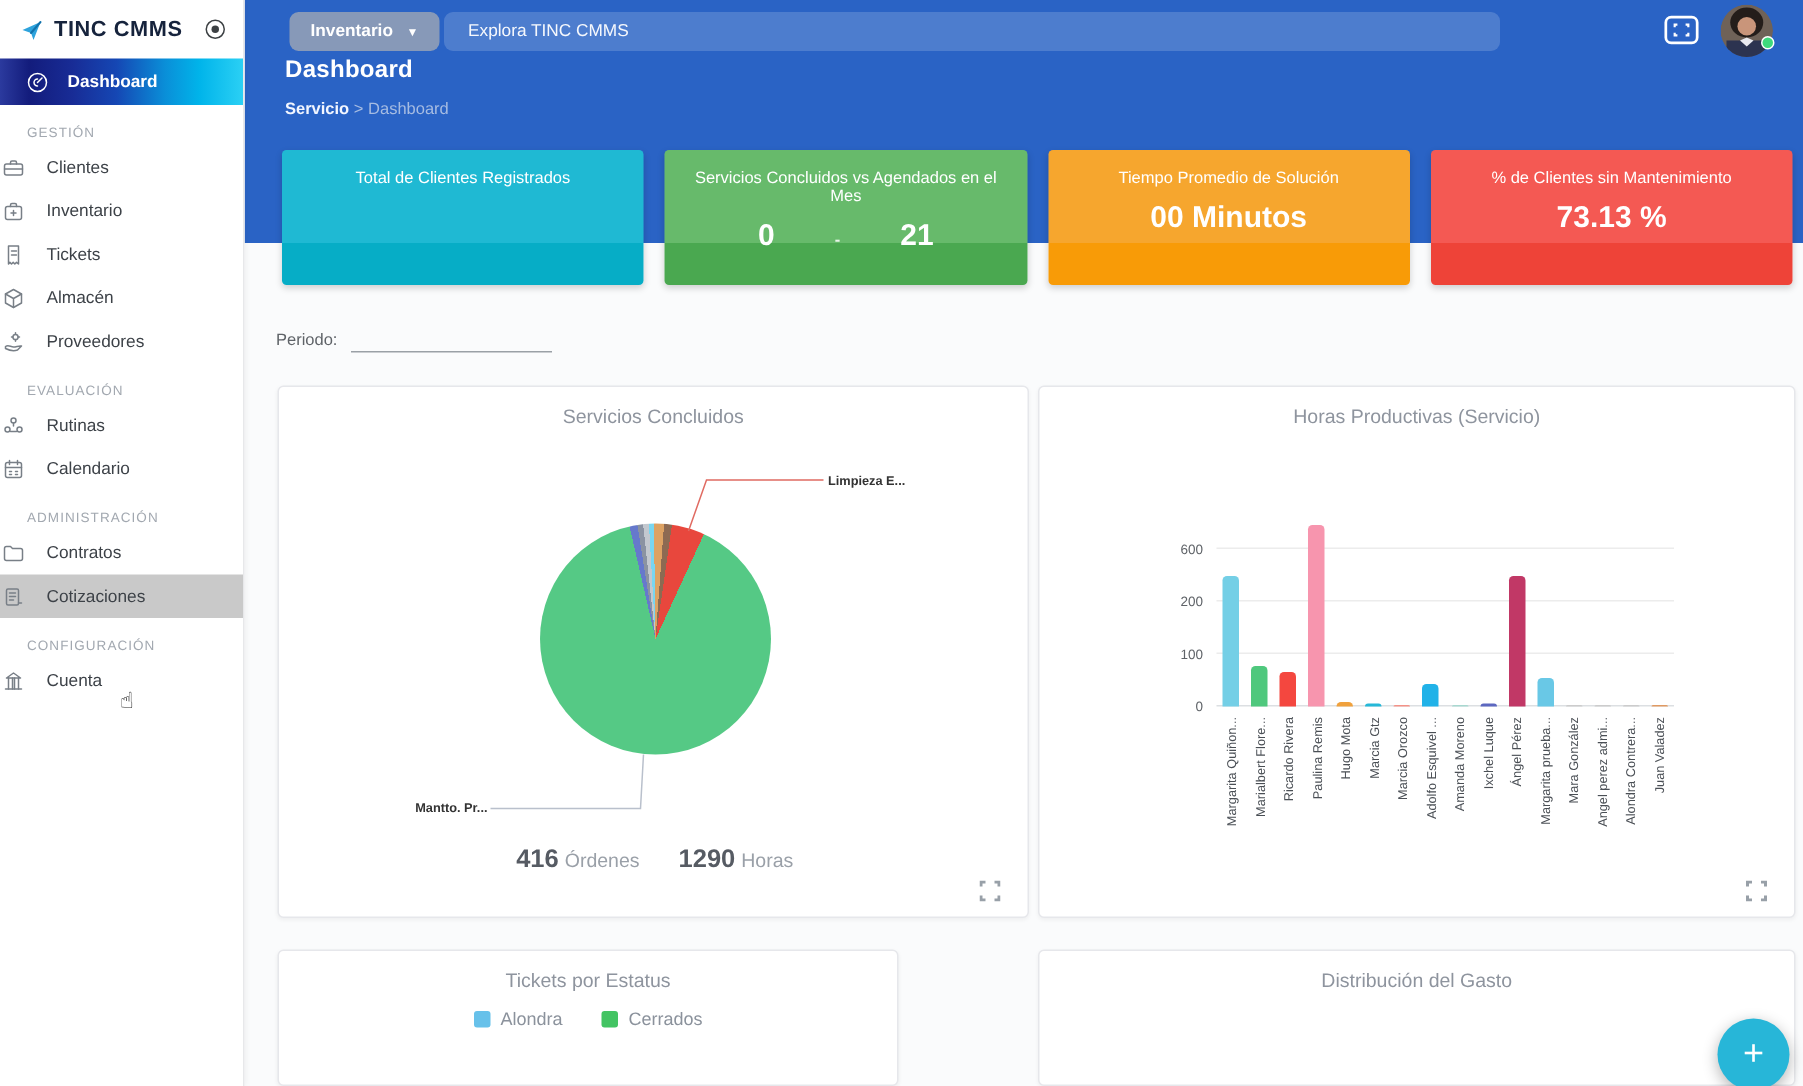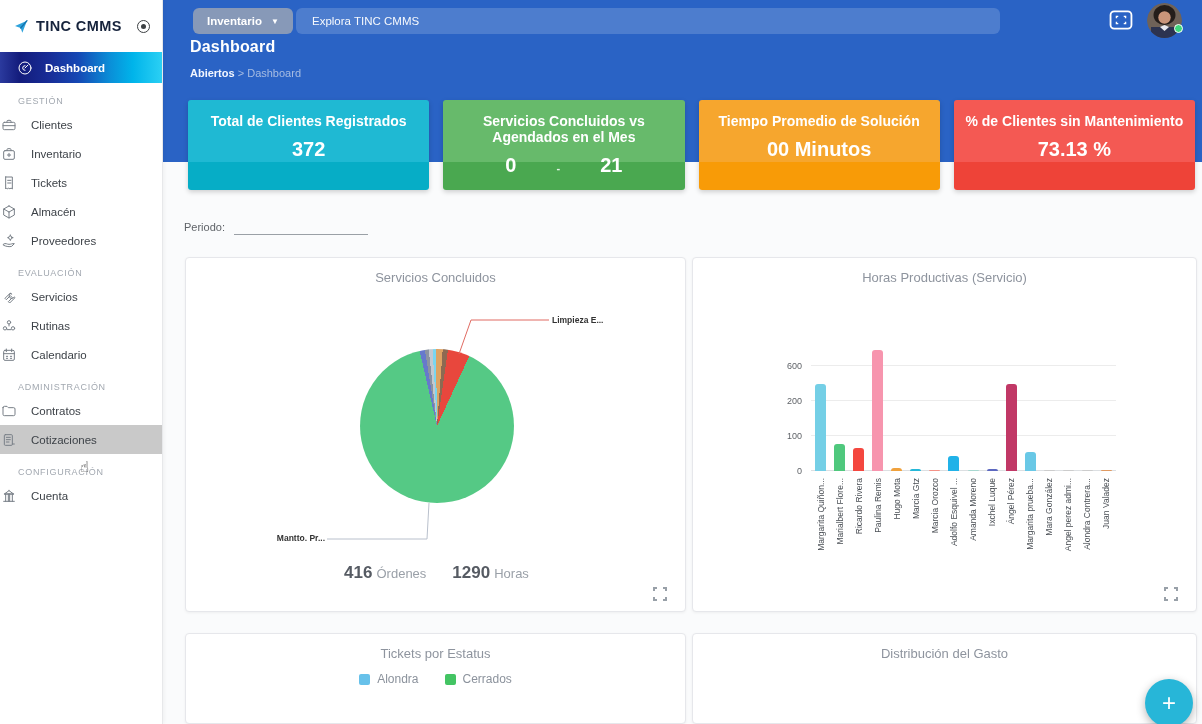--- a/index.html
+++ b/index.html
@@ -2,21 +2,21 @@
 <html><head>
 <meta charset="utf-8">
 <style>
   * { margin:0; padding:0; box-sizing:border-box; }
   html,body { width:1202px; height:724px; overflow:hidden;
     font-family:"Liberation Sans","DejaVu Sans",sans-serif; background:#fafbfc; }
 
   
   .sidebar { position:absolute; left:0; top:0; width:163px; height:724px; background:#ffffff;
     border-right:1px solid #e7e8ea; box-shadow:1px 0 4px rgba(0,0,0,.05); z-index:5; }
-  .logo-row { height:52px; display:flex; align-items:center; padding:16px 12px; gap:7px; }
+  .logo-row { height:39px; display:flex; align-items:center; padding:16px 12px; gap:7px; }
   .brand { font-size:14.5px; font-weight:bold; color:#16233c; letter-spacing:.4px; }
   .radio-toggle { margin-left:auto; width:13px; height:13px; border:1.5px solid #3c4043; border-radius:50%;
     display:flex; align-items:center; justify-content:center; }
   .radio-toggle::after { content:""; width:5px; height:5px; border-radius:50%; background:#3c4043; }
   .nav-active { height:31px; display:flex; align-items:center; gap:12px; padding-left:16px;
     background:linear-gradient(90deg,#2b3a9e 0%,#131c7c 12%,#182c96 30%,#1547b4 48%,#0a8fd8 68%,#00b4ea 82%,#2bd0f4 100%); }
   .nav-active span.lbl { color:#fff; font-size:11.5px; font-weight:bold; }
   .sec-label { margin:13px 0 4px 0; padding-left:18px; font-size:9px; font-weight:normal;
     color:#a2a8b0; letter-spacing:.7px; }
   .nav-item { height:29px; display:flex; align-items:center; gap:14px; padding-left:0; cursor:pointer; }
@@ -42,37 +42,37 @@
   .crumbs .root { color:#f2f6ff; font-weight:bold; }
   .fs-btn { position:absolute; left:946px; top:10px; width:24px; height:20px; cursor:pointer; }
   .avatar { position:absolute; left:984px; top:3px; width:35px; height:35px; border-radius:50%; overflow:hidden; cursor:pointer; }
   .status-dot { position:absolute; left:1011px; top:24px; width:9px; height:9px; border-radius:50%;
     border:1.5px solid #fff; z-index:6; }
 
   
   .stat-row { position:absolute; left:25px; top:100px; width:1007px; height:90px; display:flex; gap:14px; }
   .stat-card { flex:1 1 0; border-radius:3px; color:#fff; text-align:center; padding-top:13px;
     box-shadow:0 2px 5px rgba(0,0,0,.18); }
-  .stat-card .t { font-size:14px; font-weight:bold; padding:0 10px; }
+  .stat-card .t { font-size:11px; font-weight:normal; padding:0 10px; }
   .stat-card .v { margin-top:9px; font-size:20px; font-weight:bold; display:flex; justify-content:center; gap:40px; align-items:baseline; }
   .stat-card .sep { font-size:11px; opacity:.85; }
 
   
   .period { position:absolute; left:21px; top:219px; display:flex; align-items:flex-end; gap:9px; }
   .period label { font-size:11px; color:#5f6368; padding-bottom:2px; }
   .period input { width:134px; border:none; border-bottom:1px solid #9aa0a6; background:transparent;
     font-size:11px; height:16px; outline:none; }
 
   
   .card { position:absolute; background:#fff; border:1px solid #e6e7eb; border-radius:4px;
     box-shadow:0 1px 3px rgba(0,0,0,.05); overflow:hidden; }
   .card .c-title { margin-top:12px; text-align:center; font-size:13px; color:#8e949e; }
   #card-pie   { left:22px; top:257px; width:501px; height:355px; }
   #card-bars  { left:529px; top:257px; width:505px; height:355px; }
-  #card-tickets { left:22px; top:633px; width:501px; height:91px; }
+  #card-tickets { left:22px; top:633px; width:414px; height:91px; }
   #card-gasto { left:529px; top:633px; width:505px; height:91px; }
   .expand-btn { position:absolute; right:18px; bottom:10px; width:14px; height:14px; cursor:pointer; }
   .expand-btn svg { stroke:#98a0a8; fill:none; stroke-width:2; }
 
   
   .pie { position:absolute; left:174px; top:91px; width:154px; height:154px; border-radius:50%; }
   .pie-overlay { position:absolute; left:0; top:0; width:501px; height:355px; pointer-events:none; }
   .co-label { position:absolute; font-size:8.5px; color:#333; font-weight:bold; }
   #co-right { left:366px; top:57px; }
   #co-left  { left:85px; top:275px; width:54px; text-align:right; }
@@ -164,28 +164,20 @@
       <div class="nav-item">
         <span class="icn">
           <svg viewBox="0 0 24 24">
             <circle cx="14" cy="7" r="2.6"></circle>
             <path d="M14 2.8v1.4M14 9.8v1.4M18 7h-1.4M11.4 7H10M4 16.5c3-2 5 .5 8 .5s5-1.5 8-1l-4 4c-3 1-8 .5-12-1.5z"></path>
           </svg>
         </span>
         <span class="lbl">Proveedores</span>
       </div>
       <div class="sec-label">EVALUACIÓN</div>
-      <div class="nav-item">
-        <span class="icn">
-          <svg viewBox="0 0 24 24">
-            <path d="M14.5 6.5a4 4 0 105.3 5.3L21 13l-8 8-2-2 6-6-3-3-6 6-2-2 8-8 1.5 1.5z"></path>
-          </svg>
-        </span>
-        <span class="lbl">Servicios</span>
-      </div>
       <div class="nav-item">
         <span class="icn">
           <svg viewBox="0 0 24 24">
             <circle cx="12" cy="6.5" r="2.5"></circle>
             <circle cx="6" cy="15.5" r="2.5"></circle>
             <circle cx="18" cy="15.5" r="2.5"></circle>
             <path d="M12 9v3M9 17.5h6"></path>
           </svg>
         </span>
         <span class="lbl">Rutinas</span>
@@ -249,30 +241,29 @@
         <circle cx="17.5" cy="17.5" r="17.5" fill="#6f6258"></circle>
         <ellipse cx="17.5" cy="12" rx="11" ry="10" fill="#241d1a"></ellipse>
         <circle cx="17.5" cy="14.5" r="6.2" fill="#c9957a"></circle>
         <rect x="4" y="24" width="27" height="11" fill="#2c3350"></rect>
         <path d="M13 24l4.5 4 4.5-4-4.5-2z" fill="#e9e9ef"></path>
       </svg>
     </span>
     <span class="status-dot" style="background: rgb(62, 217, 124);"></span>
     <div class="page-title">Dashboard</div>
     <div class="crumbs">
-      <span class="root">Abiertos</span>
+      <span class="root">Servicio</span>
       <span>&gt;</span>
       <span>Dashboard</span>
     </div>
   </div>
 
   <div class="stat-row" id="stat-row">
       <div class="stat-card" style="background: linear-gradient(rgb(31, 185, 211) 0px, rgb(31, 185, 211) 69%, rgb(6, 173, 198) 69%, rgb(6, 173, 198) 100%);">
         <div class="t">Total de Clientes Registrados</div>
-        <div class="v">372</div>
       </div>
       <div class="stat-card" style="background: linear-gradient(rgb(103, 186, 107) 0px, rgb(103, 186, 107) 69%, rgb(74, 168, 80) 69%, rgb(74, 168, 80) 100%);">
         <div class="t">Servicios Concluidos vs Agendados en el Mes</div>
         <div class="v">
           <span>0</span>
           <span class="sep">-</span>
           <span>21</span>
         </div>
       </div>
       <div class="stat-card" style="background: linear-gradient(rgb(246, 166, 46) 0px, rgb(246, 166, 46) 69%, rgb(248, 155, 7) 69%, rgb(248, 155, 7) 100%);">

